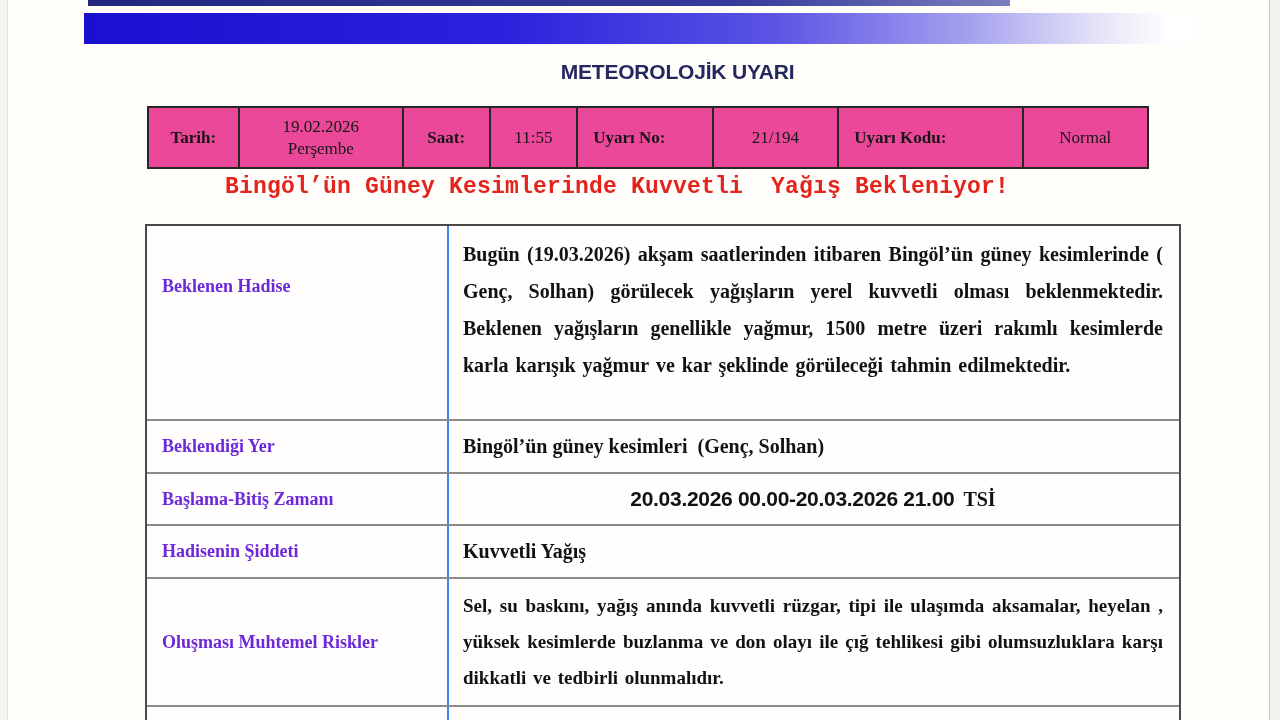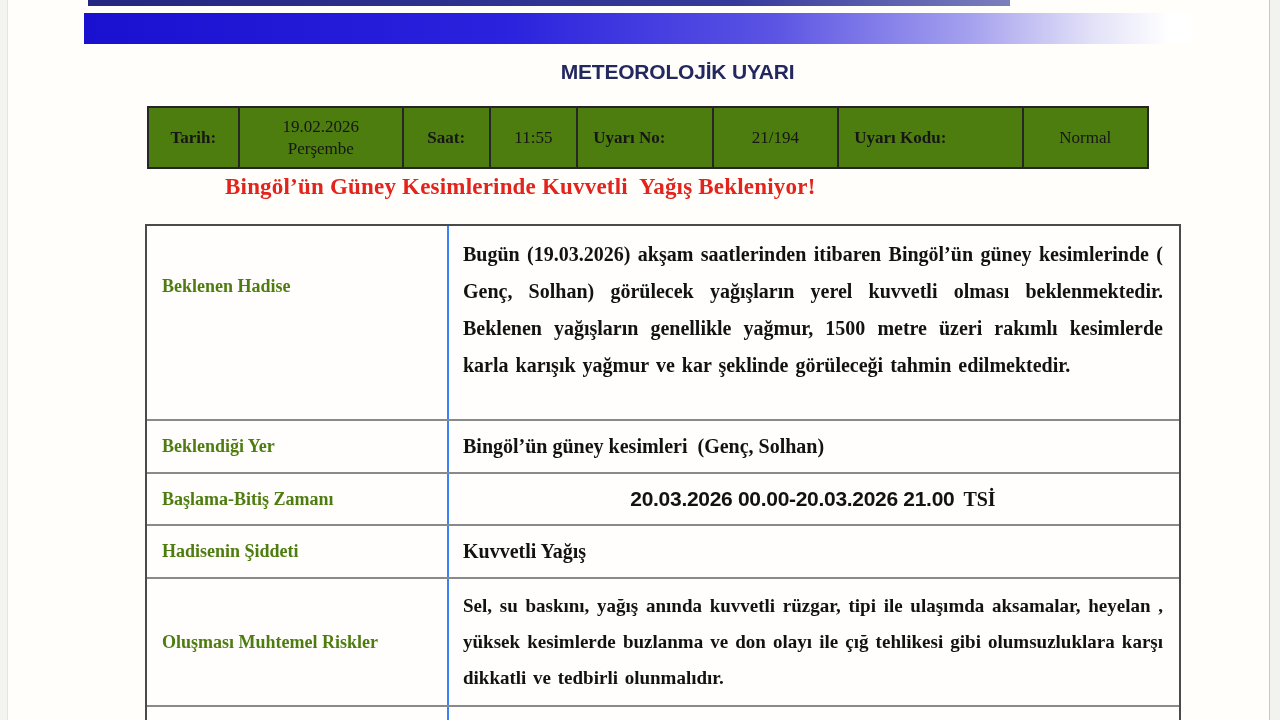--- a/index.html
+++ b/index.html
@@ -22,51 +22,51 @@
 
   .doc-title{
     position:absolute;left:160px;top:60px;width:1035px;margin:0;
     text-align:center;font-family:"Liberation Sans", sans-serif;
     font-size:21px;font-weight:bold;color:#23285f;letter-spacing:-0.2px;
   }
 
   
   .meta-table{
     position:absolute;left:147px;top:106px;width:1002px;height:63px;
-    display:flex;border:2px solid #262626;box-sizing:border-box;background:#4d7c0f;
+    display:flex;border:2px solid #262626;box-sizing:border-box;background:#ec4899;
   }
   .meta-cell{
     box-sizing:border-box;border-right:2px solid #262626;
     display:flex;flex-direction:column;justify-content:center;
     font-size:17px;color:#161616;
   }
   .meta-cell:last-child{border-right:none;}
   .meta-label{font-weight:bold;}
   .m-center{align-items:center;text-align:center;}
   .m-left{padding-left:15px;align-items:flex-start;}
   .meta-val-2line{line-height:1.25;}
 
   
   .headline{
     position:absolute;left:225px;top:174px;margin:0;
-    font-family:Liberation Serif, serif;font-size:23px;font-weight:bold;
+    font-family:Liberation Mono, monospace;font-size:23px;font-weight:bold;
     color:#e2241d;white-space:pre;letter-spacing:0.2px;
   }
 
   
   .details-table{
     position:absolute;left:145px;top:224px;width:1036px;
     border:2px solid #4a4a4a;box-sizing:border-box;background:#fffefc;
   }
   .drow{display:flex;border-top:2px solid #8a8a8a;box-sizing:border-box;}
   .drow:first-child{border-top:none;}
   .dlabel{
     width:300px;box-sizing:border-box;flex:0 0 300px;
     display:flex;align-items:center;padding-left:15px;
-    font-size:18px;font-weight:bold;color:#4d7c0f;
+    font-size:18px;font-weight:bold;color:#6d28d9;
   }
   .dvalue{
     flex:1;box-sizing:border-box;border-left:2px solid #3b82f6;
     padding:0 16px 0 14px;color:#121212;font-weight:bold;
     display:flex;flex-direction:column;justify-content:center;
   }
   .r-hadise{height:193px;}
   .r-hadise .dlabel{align-items:flex-start;padding-top:50px;}
   .r-hadise .dvalue{justify-content:flex-start;padding-top:10px;
     font-size:20px;line-height:37px;text-align:justify;word-spacing:2px;}

